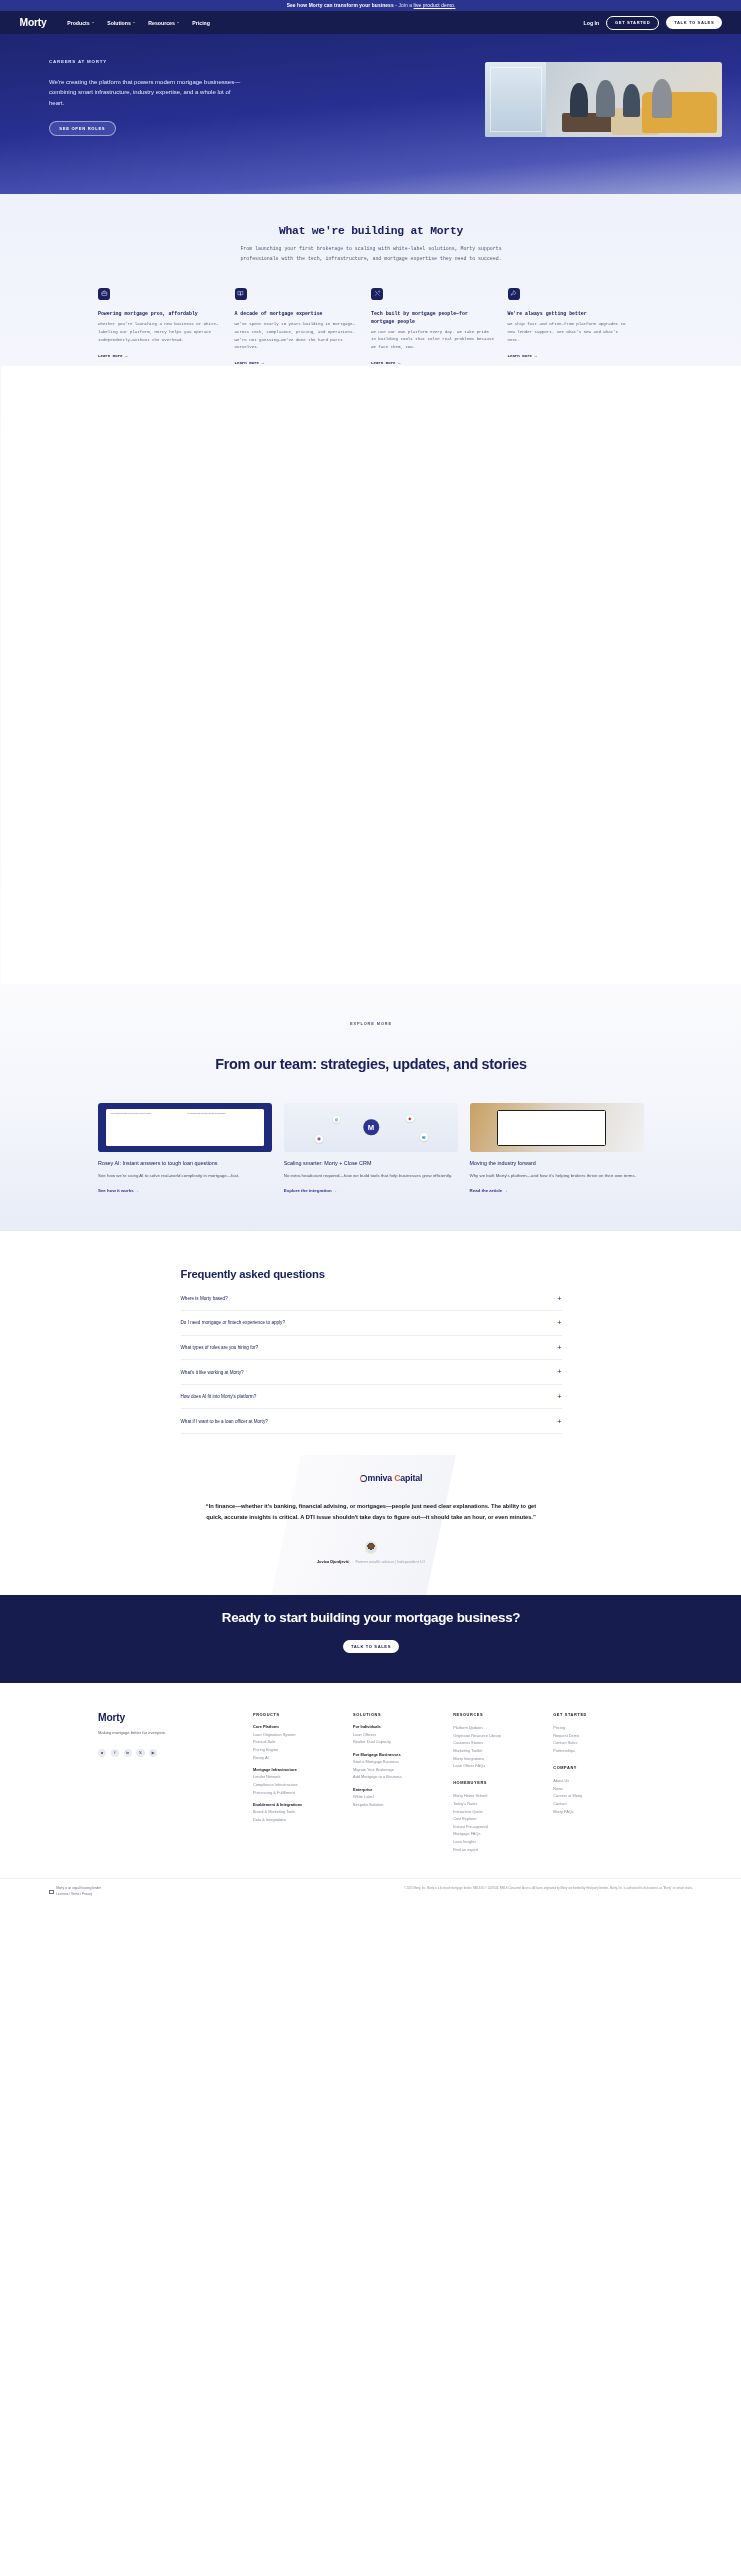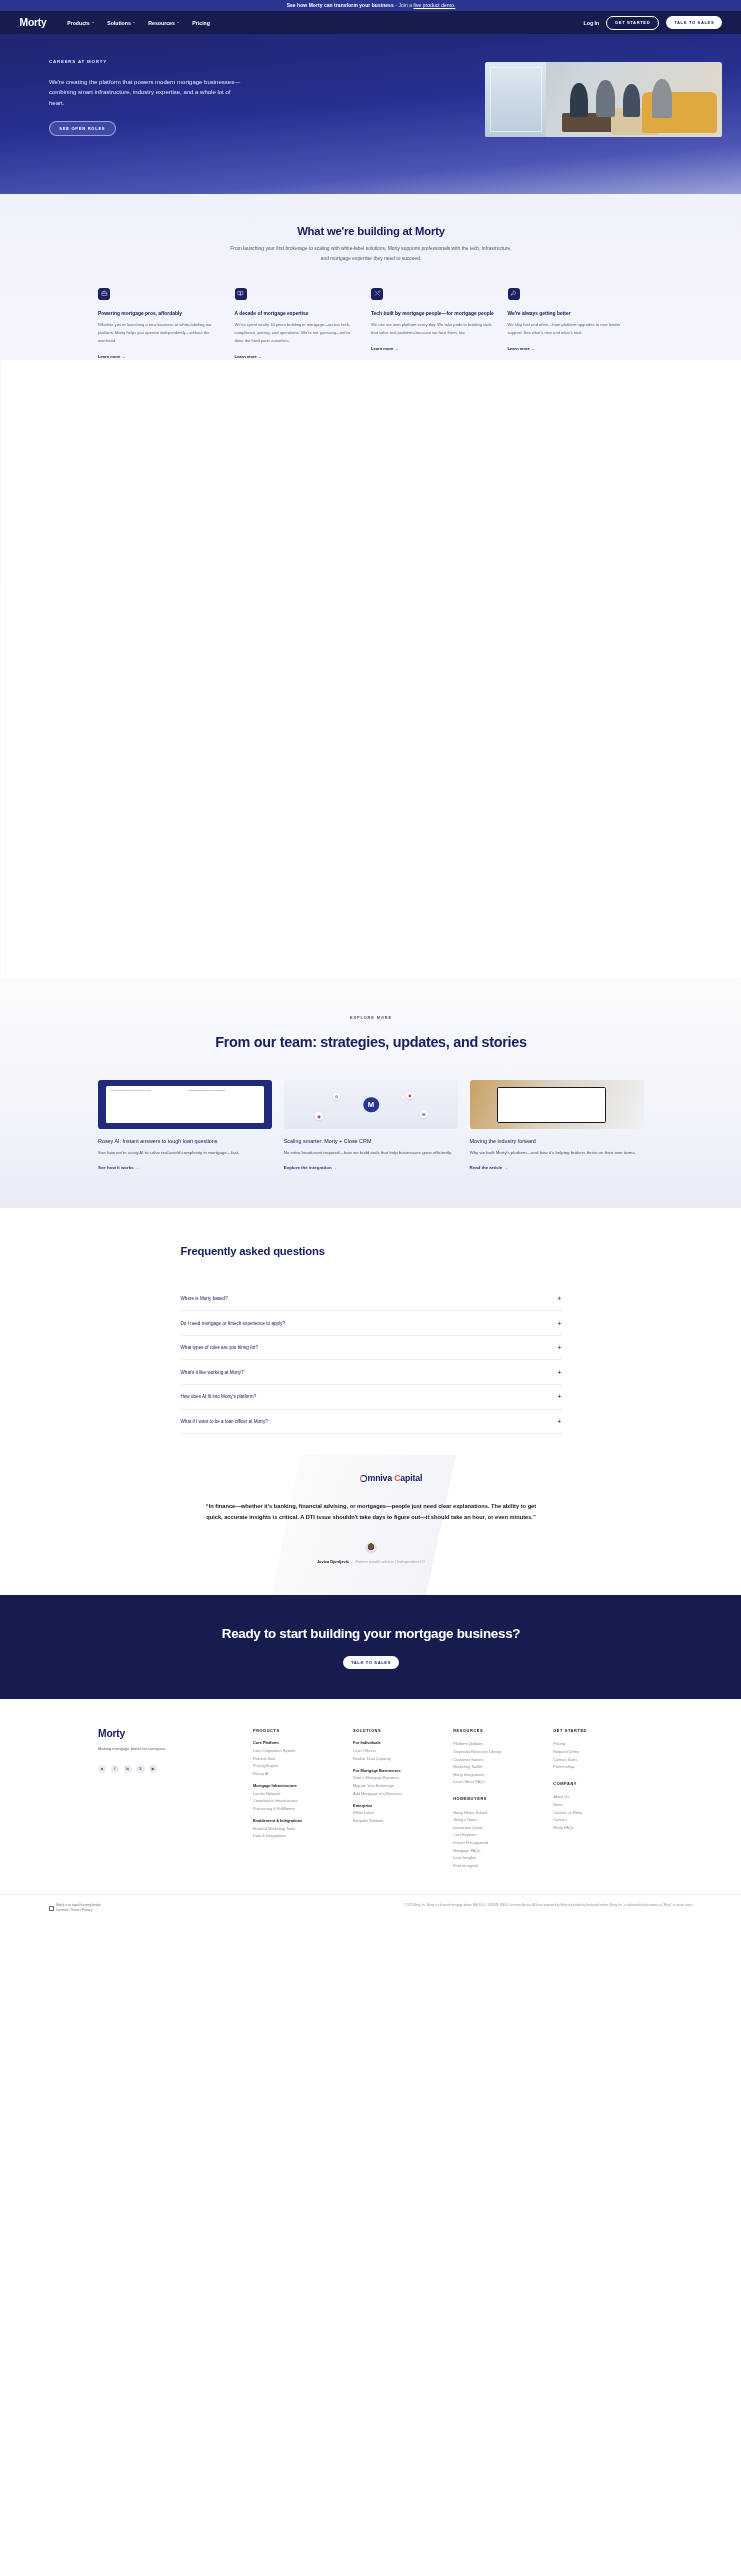--- a/index.html
+++ b/index.html
@@ -90,20 +90,21 @@
   .hp-p { position:absolute; border-radius:50% 50% 2.1px 2.1px; }
   .hp-p1 { left:85px; top:20.6px; width:17.5px; height:34px; background:#2f3b4a; }
   .hp-p2 { left:111px; top:17.5px; width:18.5px; height:37px; background:#6a7480; }
   .hp-p3 { left:138px; top:21.6px; width:16.5px; height:33px; background:#414f60; }
   .hp-p4 { left:167px; top:16.5px; width:19.6px; height:39px; background:#8c8f95; }
 
   
   .building {
     background:linear-gradient(180deg,#eff1fb 0%,#f7f8fd 30%,#fafbfe 100%);
     padding:31px 1px 0;
+    font-family:Liberation Mono, monospace;
   }
   .sec-title {
     text-align:center; font-size:11.3px; font-weight:700; color:#1b2160; letter-spacing:-0.2px;
   }
   .sec-sub {
     text-align:center; max-width:289px; margin:7.2px auto 0;
     font-size:4.9px; line-height:1.95; color:#505a72;
   }
   .feature-grid {
     display:grid; grid-template-columns:repeat(4,1fr);
@@ -123,21 +124,21 @@
 
   
   .explore {
     background:linear-gradient(180deg,#fbfbfd 0%,#f3f5fb 55%,#e8ecf7 100%);
     padding:37px 0 37px;
   }
   .explore-eyebrow {
     text-align:center; font-size:3.9px; letter-spacing:0.9px; font-weight:700; color:#4a5268;
   }
   .explore h2 {
-    text-align:center; margin-top:13px; font-size:14.4px; line-height:1.28;
+    text-align:center; margin-top:29px; font-size:14.4px; line-height:1.28;
     font-weight:700; color:#1b2160; letter-spacing:-0.3px;
   }
   .cards {
     display:grid; grid-template-columns:repeat(3,1fr); gap:11.3px;
     max-width:644px; margin:29px auto 0; padding:0 49px;
   }
   .card-img { height:49px; border-radius:3.1px; overflow:hidden; position:relative; }
   .ci-1 { background:#1f2a7a; }
   .ci-1 .panel { position:absolute; left:8.2px; top:6.2px; right:8.2px; bottom:6.2px; background:#fff; border-radius:1.5px; display:flex; gap:2.6px; padding:3.1px; }
   .ci-1 .panel > div { flex:1; font-size:1.6px; color:#667; line-height:1.5; padding:1px; }
@@ -148,21 +149,21 @@
   .ci-2 .d3{left:18%;top:66%;color:#8e44ad;} .ci-2 .d4{left:78%;top:62%;color:#2980d9;}
   .ci-3 { background:linear-gradient(110deg,#c9a063 0%,#dcd3c4 45%,#f0f1f4 100%); }
   .ci-3 .screen { position:absolute; left:16%; top:14%; width:62%; height:74%; background:#fff; border-radius:1.5px; border:1.5px solid #1c1c1c; }
   .card h3 { margin-top:7.7px; font-size:5.4px; font-weight:400; color:#1b2160; line-height:1.5; }
   .card p { margin-top:4.6px; font-size:4.4px; line-height:1.85; color:#4a5161; }
   .card .clink { display:inline-block; margin-top:7.2px; font-size:4.4px; font-weight:700; color:#2b3590; }
 
   
   .faq { background:#fff; padding:37px 0 20.6px; }
   .faq-wrap { max-width:515px; margin:0 auto; padding:0 67px; }
-  .faq h2 { font-size:11.3px; font-weight:700; color:#1b2160; letter-spacing:-0.2px; margin-bottom:30px; }
+  .faq h2 { font-size:11.3px; font-weight:700; color:#1b2160; letter-spacing:-0.2px; margin-bottom:7px; }
   .faq-item {
     display:flex; align-items:center; justify-content:space-between;
     padding:8.2px 0; border-bottom:0.5px solid #eceef3;
   }
   .faq-q { font-size:4.6px; color:#1b2160; font-weight:400; }
   .faq-plus { font-size:7.2px; color:#1b2160; line-height:1; }
 
   
   .testi { background:#fff; padding:18.5px 0 31px; position:relative; overflow:hidden; }
   .testi:before {
@@ -187,21 +188,21 @@
     width:12.4px;height:12.4px;border-radius:50%;margin:0 auto 5.2px;
     background:radial-gradient(circle at 50% 38%, #7a5a42 0%, #5d4430 42%, #d8dbe8 43%, #e6e8f2 100%);
     border:0.8px solid #f0e9c8;
   }
   .attrib-line { font-size:3.9px; color:#9aa0ae; }
   .attrib-line b { color:#15171c; font-weight:700; }
   .attrib-line .dot-sep { margin:0 2.6px; }
 
   
   .cta {
-    background:#161c4e; padding:30px 0 30px; text-align:center;
+    background:#161c4e; padding:14px 0 30px; text-align:center;
   }
   .cta h2 {
     font-size:13.4px; line-height:1.3; font-weight:700; color:#fff; letter-spacing:-0.3px;
   }
   .cta .btn-white { margin-top:13.4px; }
 
   
   .footer { background:#fff; padding:29px 0 0; }
   .f-wrap { max-width:644px; margin:0 auto; padding:0 49px; display:flex; }
   .f-left { width:155px; }

